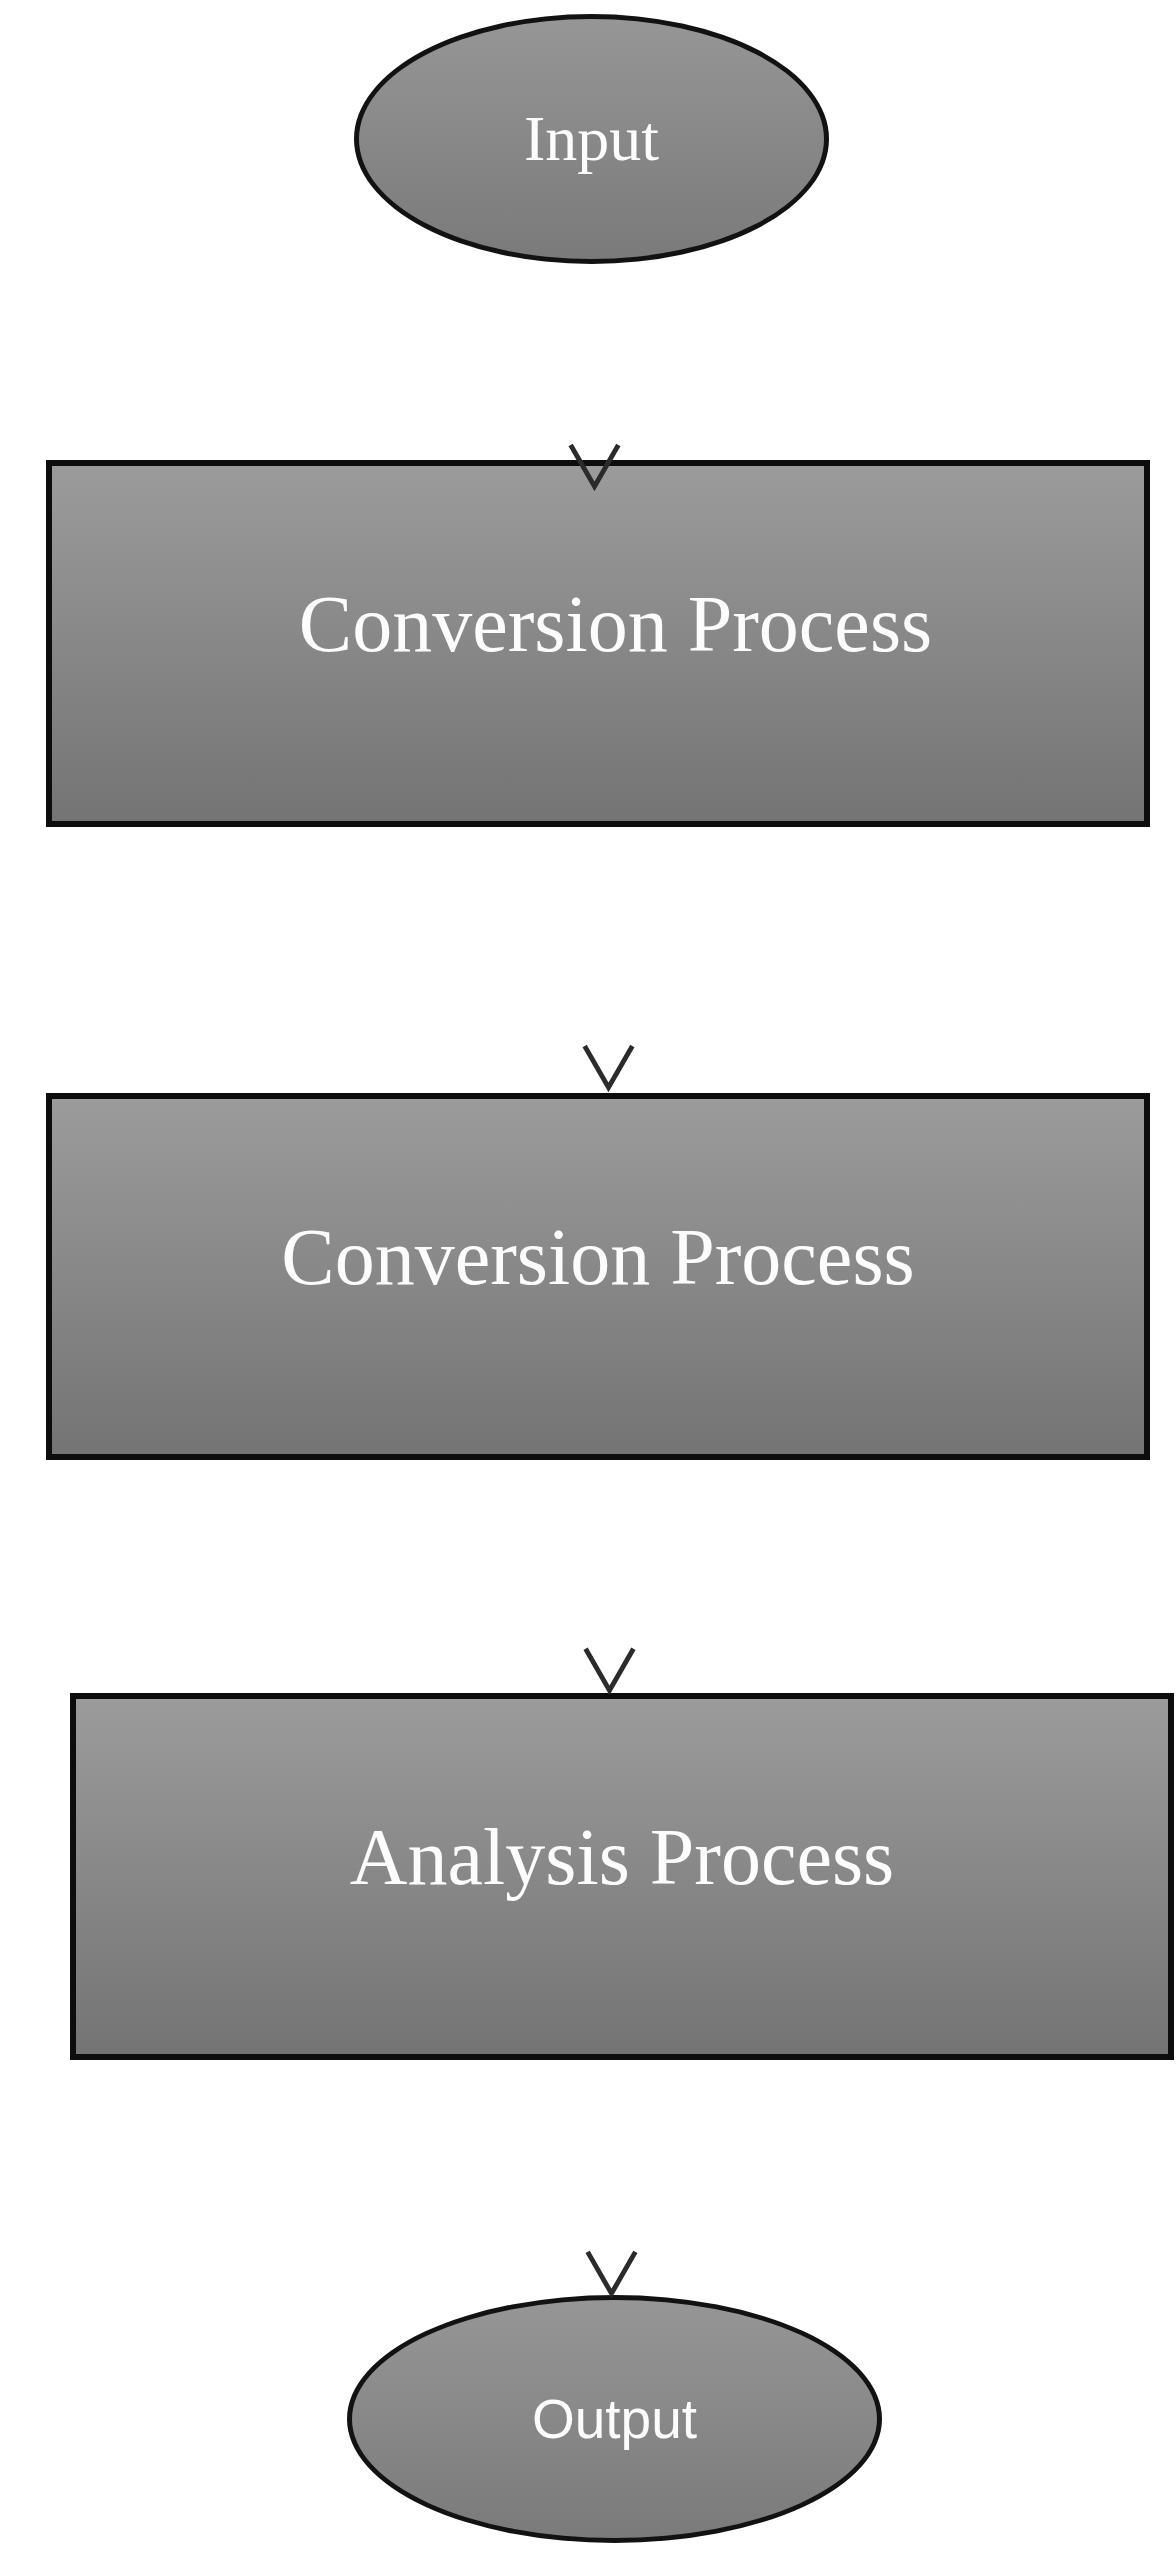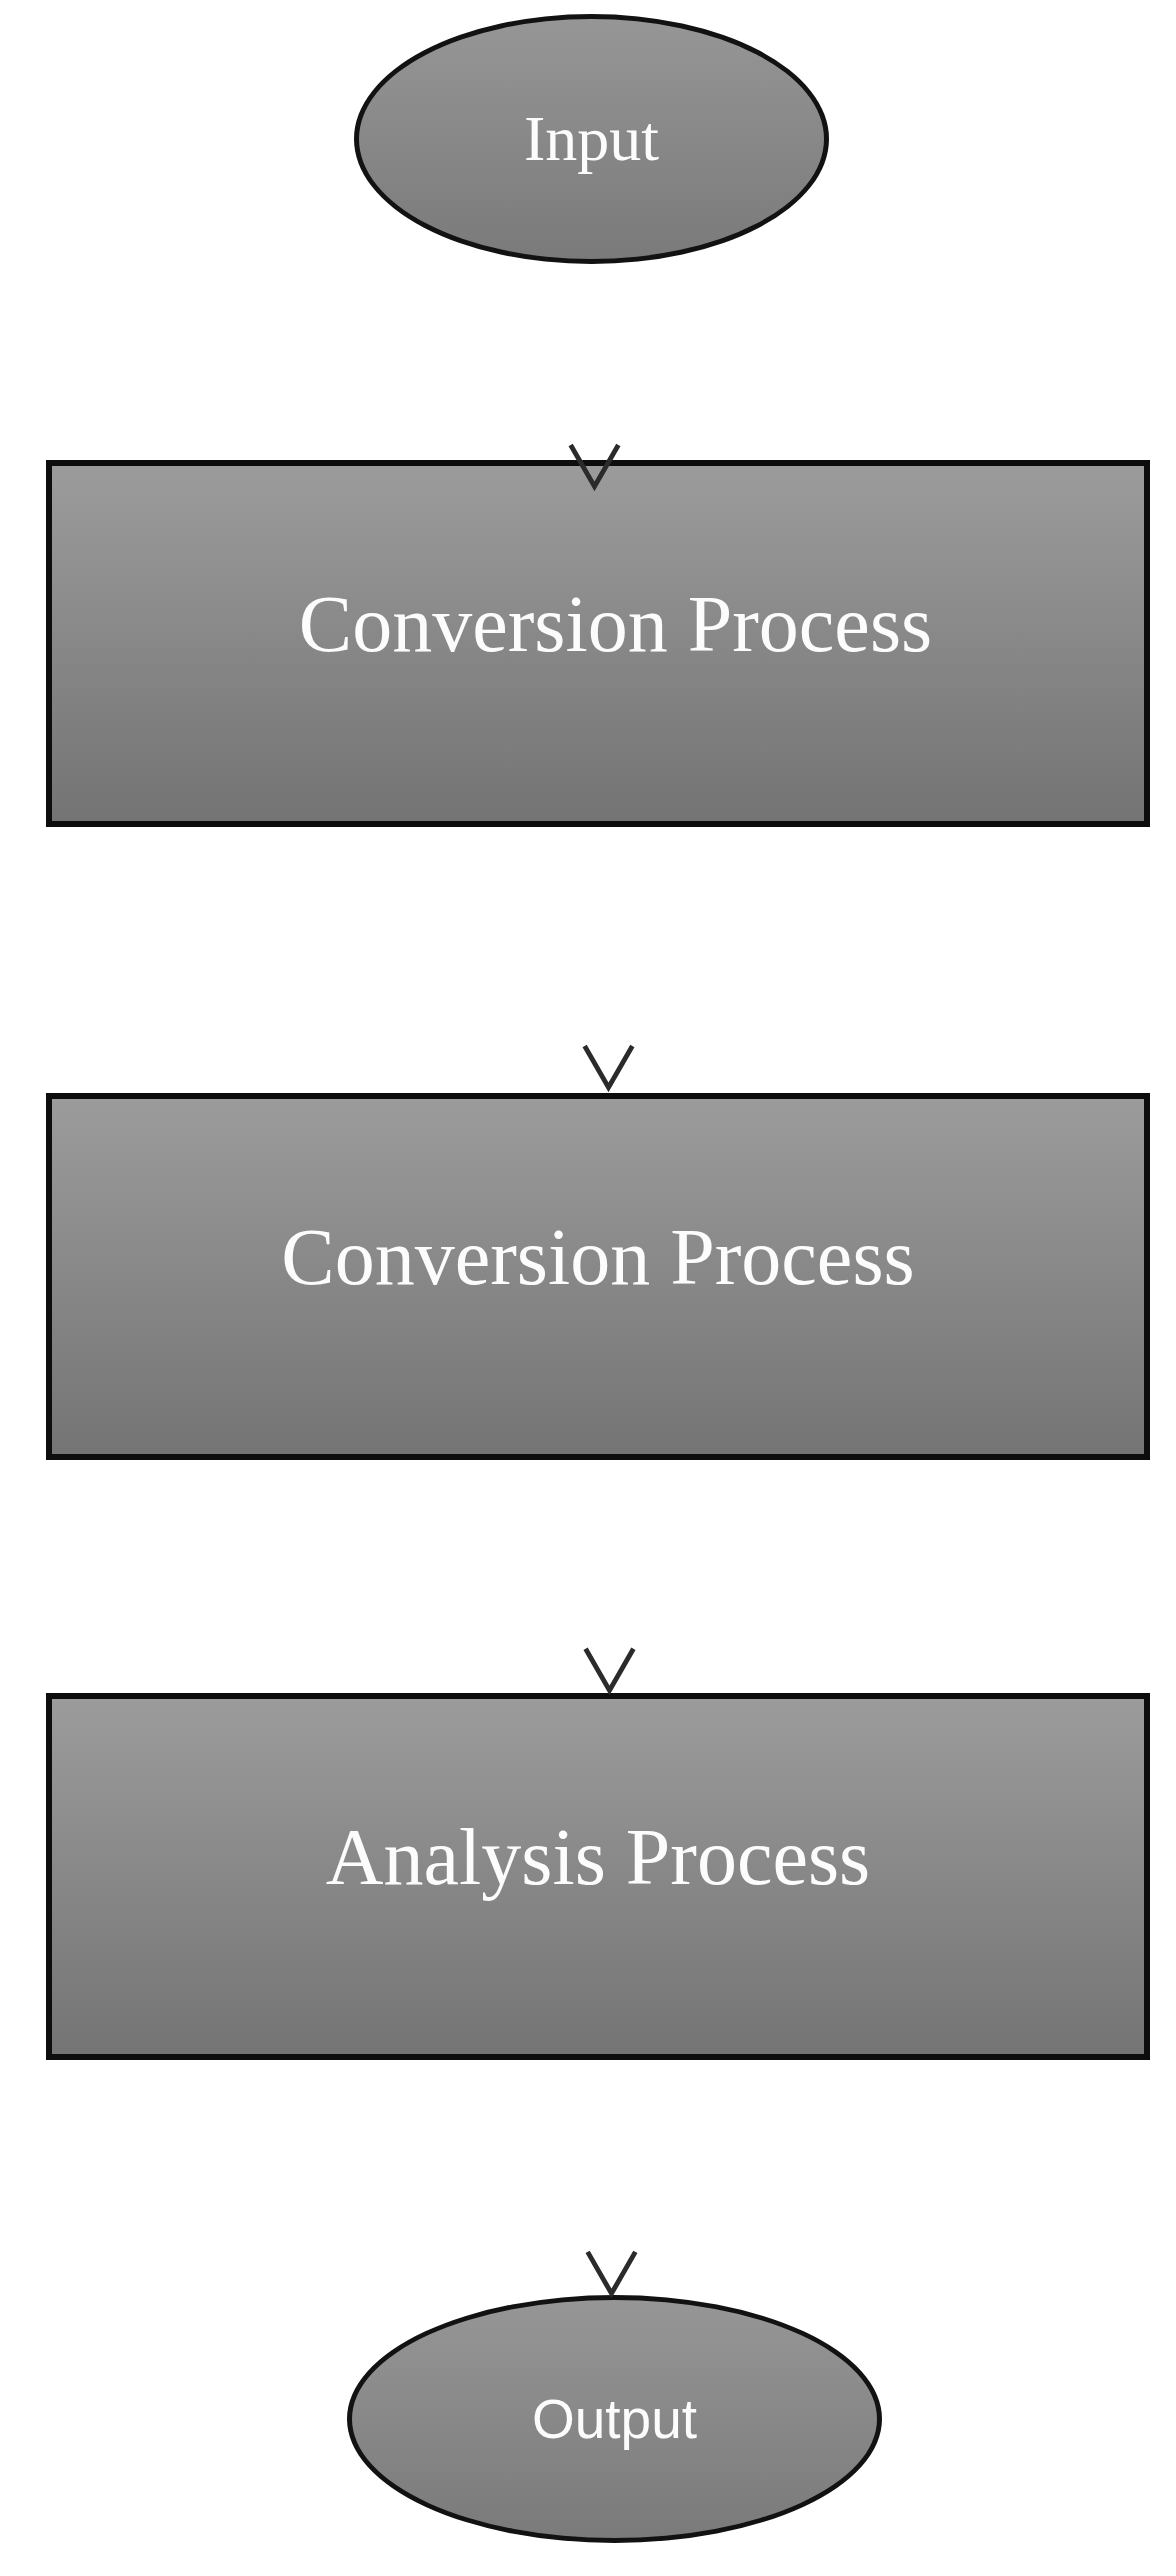--- a/index.html
+++ b/index.html
@@ -33,21 +33,21 @@
     background: linear-gradient(180deg, #9b9b9b 0%, #747474 100%);
     font-size: 80px;
   }
   .rect .label { transform: translateY(-19.5px); }
   #node-input {
     left: 354px; top: 14px; width: 475px; height: 250px;
     font-size: 64px;
   }
   #node-conversion { top: 460px; padding-left: 35px; }
   #node-numerical  { top: 1093px; }
-  #node-analysis   { top: 1693px; }
+  #node-analysis   { top: 1693px; margin-left: 24px; }
   #node-output {
     left: 347px; top: 2295px; width: 535px; height: 248px;
     font-family: "Liberation Sans", sans-serif;
     font-size: 55px;
   }
   svg.arrow { position: absolute; overflow: visible; display: block; }
   .label { display: block; }
 </style>
 </head>
 <body>

